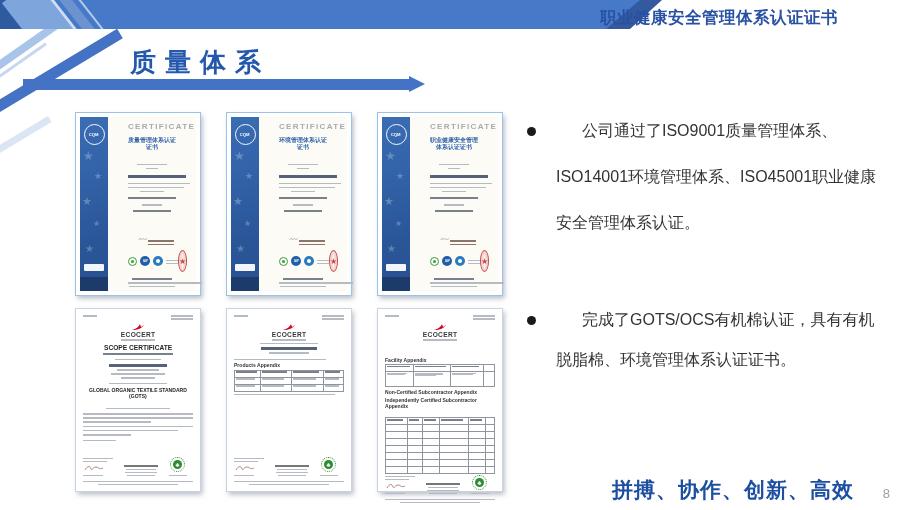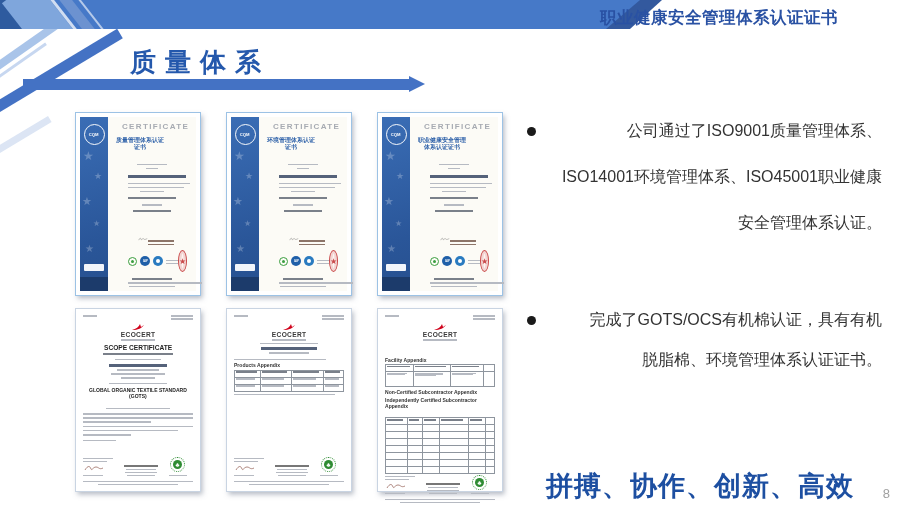--- a/index.html
+++ b/index.html
@@ -68,21 +68,21 @@
        display:flex;align-items:center;justify-content:center;color:#fff;font-weight:bold;position:relative;z-index:1;}
   .cqm span{font-size:10px;transform:scale(.42);display:block;}
   .star{position:absolute;color:rgba(255,255,255,.25);font-style:normal;}
   .star::before{content:"★";}
   .st1{left:3px;top:32px;font-size:12px;}
   .st2{left:14px;top:54px;font-size:9px;}
   .st3{left:2px;top:78px;font-size:11px;}
   .st4{left:13px;top:102px;font-size:8px;}
   .st5{left:5px;top:126px;font-size:10px;}
   .band-mark{position:absolute;left:4px;bottom:20px;width:20px;height:7px;background:#F2F5FA;border-radius:1px;display:block;z-index:1;}
-  .iso-body{flex:1;background:#FCFBF6;padding:5px 20px 4px;display:flex;flex-direction:column;align-items:center;min-width:0;}
+  .iso-body{flex:1;background:#FCFBF6;padding:5px 20px 4px;display:flex;flex-direction:column;align-items:flex-start;min-width:0;}
   .cert-head{color:#A7ABB2;font-weight:bold;letter-spacing:2px;text-align:center;}
   .cert-title{color:#2B5FA8;font-weight:bold;text-align:center;margin-top:6px;}
   .sigrow{display:flex;width:100%;align-items:flex-end;margin-top:2px;}
   .sig{margin-left:10px;}
   .dates{margin-left:auto;margin-right:2px;display:block;}
   .dates .bl{width:26px;background:#8C7468;height:1.5px;margin:2px 0 0;}
   .logorow{display:flex;align-items:center;width:100%;margin-top:5px;}
   .lg{display:block;border-radius:50%;flex:none;box-sizing:border-box;}
   .lg-org{width:9px;height:9px;border:1px solid #3A9E3F;position:relative;}
   .lg-org::before{content:"";position:absolute;inset:2px;border-radius:50%;background:#3A9E3F;}
@@ -122,32 +122,32 @@
   .ebc{width:38%;}
   .ebc .bl{margin:1.5px auto 0;}
   .ebr{width:28%;display:flex;flex-direction:column;align-items:center;}
   .gots{width:15px;height:15px;border:1px dotted #2F8C33;border-radius:50%;display:flex;align-items:center;justify-content:center;box-sizing:border-box;}
   .gots-in{width:9px;height:9px;border-radius:50%;background:#2F8C33;display:flex;align-items:center;justify-content:center;color:#fff;}
   .gots-in::before{content:"♣";font-size:6px;line-height:1;}
   .efoot{width:100%;margin-top:3px;}
   .efoot .bl{margin-top:1.5px;}
 
   
-  .bullet{position:absolute;display:flex;z-index:2;text-align:right;}
+  .bullet{position:absolute;display:flex;z-index:2;}
   .b1{left:527px;top:108px;width:358px;}
   .b2{left:527px;top:300px;width:358px;}
   .dot{width:9px;height:9px;border-radius:50%;background:#1a1a1a;flex:none;display:block;}
   .b1 .dot{margin-top:19px;}
   .b2 .dot{margin-top:16px;}
   .btxt{margin:0 0 0 20px;font-size:16px;color:#333;text-indent:26px;width:326px;}
   .b1 .btxt{line-height:46px;}
   .b2 .btxt{line-height:40px;}
 
   
-  .slogan{position:absolute;right:46px;bottom:6px;font-size:27px;font-weight:bold;color:#1D4FA1;letter-spacing:1px;z-index:2;}
+  .slogan{position:absolute;right:46px;bottom:6px;font-size:21px;font-weight:bold;color:#1D4FA1;letter-spacing:1px;z-index:2;}
   .page-num{position:absolute;right:10px;bottom:9px;font-size:13px;color:#A0A0A0;z-index:2;}
 </style>
 </head>
 <body>
 
 <div class="slide">
 
   <div class="band-clip">
     <i class="bs bs1"></i>
     <i class="bs bs2"></i>

